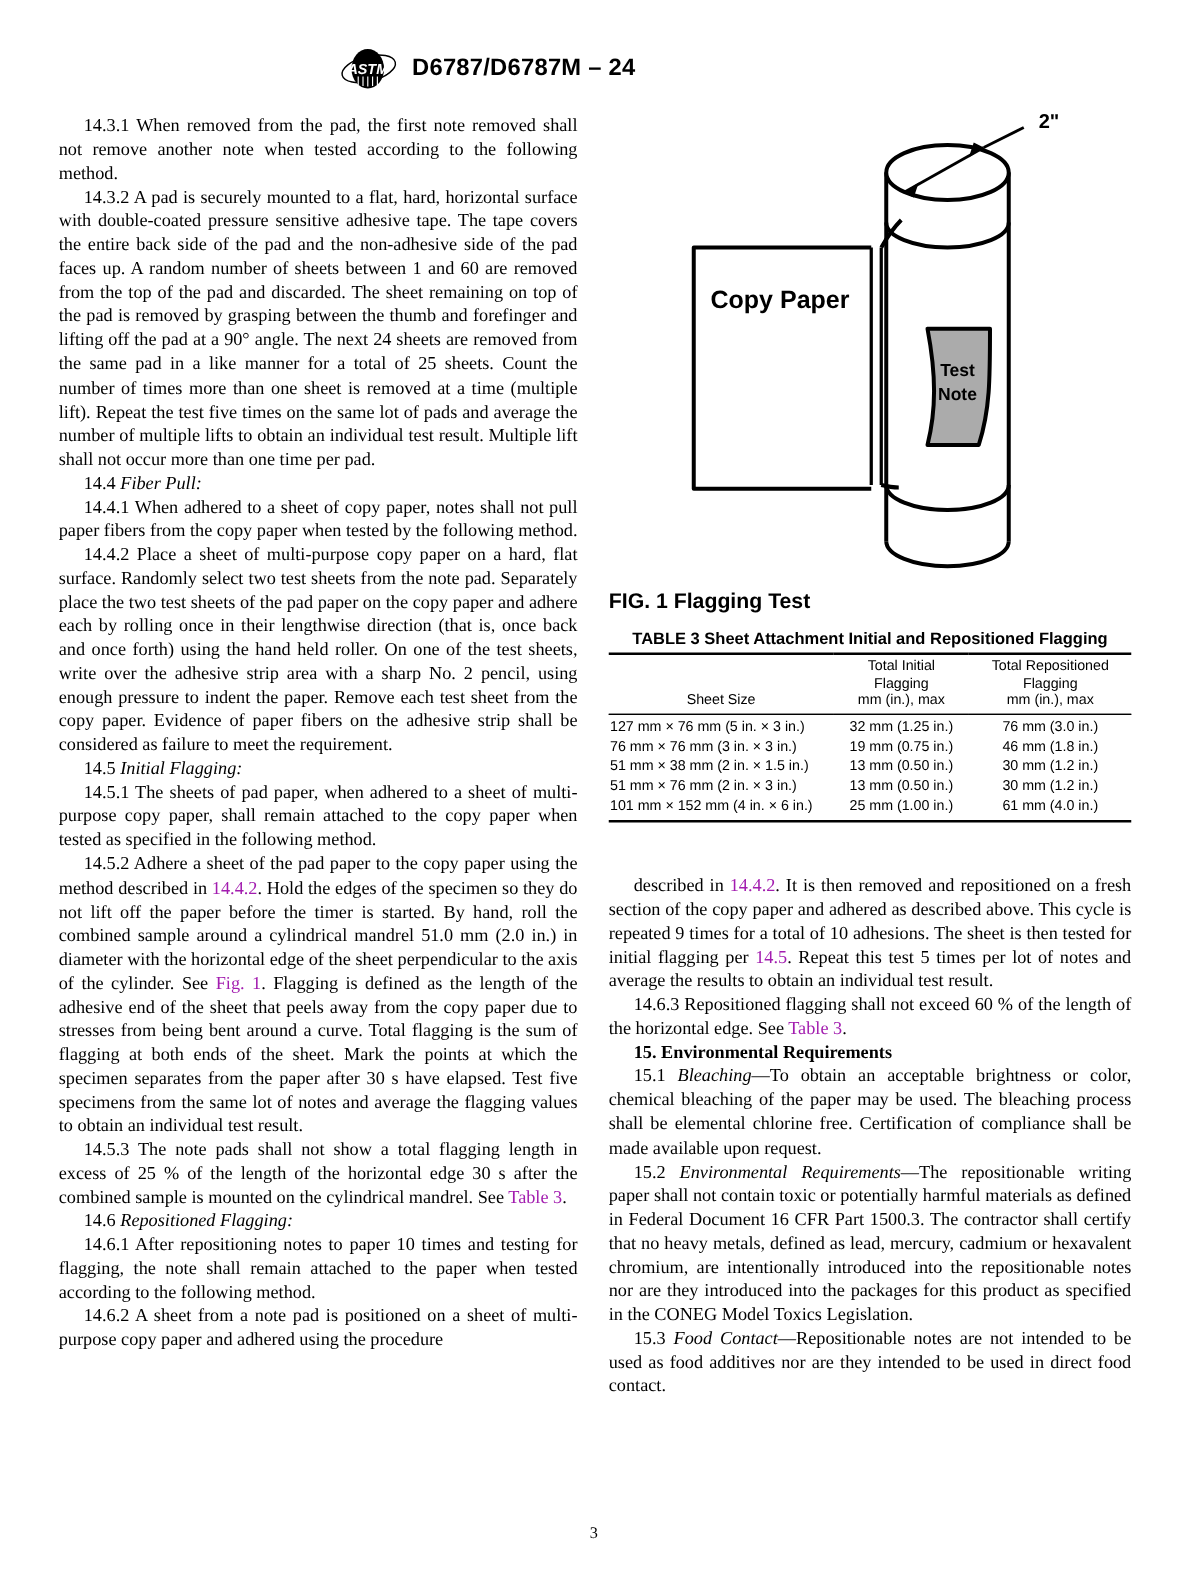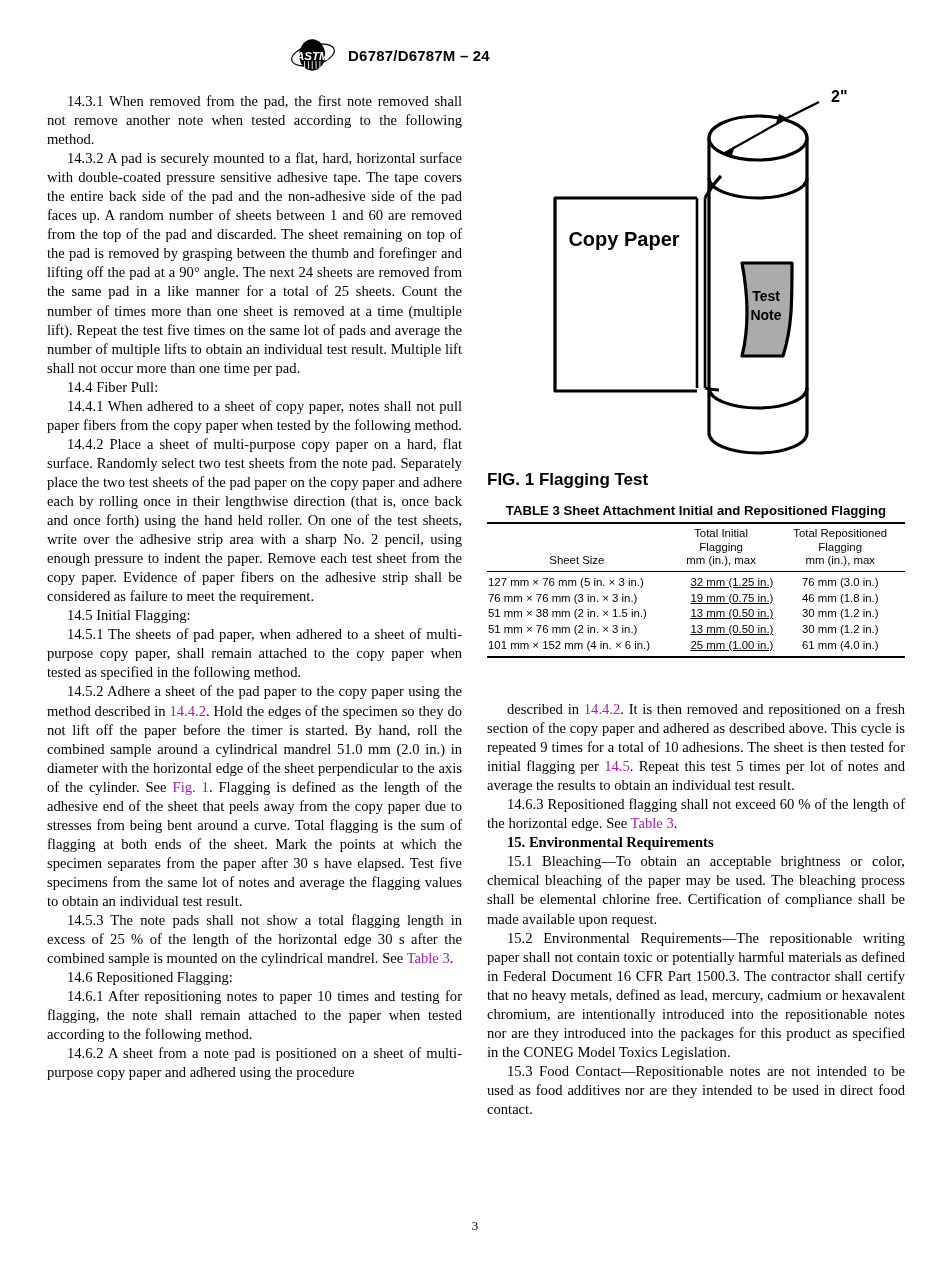--- a/index.html
+++ b/index.html
@@ -29,21 +29,21 @@
   }
   .astm-logo {
     width: 46px;
     height: 34px;
     flex: 0 0 auto;
     display: block;
   }
   .doc-designation {
     font-family: "Liberation Sans", "DejaVu Sans", sans-serif;
     font-weight: bold;
-    font-size: 15px;
+    font-size: 19px;
     letter-spacing: 0.2px;
     white-space: nowrap;
   }
 
   
   .col {
     position: absolute;
     width: 415px;
   }
   .col-left  { left: 47px;  top: 92px; }
@@ -62,21 +62,21 @@
   p.spaced { margin-top: 8px; }
 
   .sec-head {
     font-weight: bold;
     font-size: 15px;
     line-height: 19.05px;
     text-indent: 0;
     margin: 13px 0 5px 0;
     text-align: left;
   }
-  .it { }
+  .it { font-style: italic; }
   .xref { color: #a21caf; }
 
   
   .figure-block {
     position: absolute;
     left: 487px;
     top: 88px;
     width: 418px;
   }
   .fig-caption {
@@ -120,21 +120,21 @@
   table.astm-table thead tr.head-row th.c2 { width: 26%; }
   table.astm-table thead tr.head-row th.c3 { width: 31%; }
   table.astm-table tbody td {
     padding: 0.6px 2px;
     line-height: 14.6px;
     white-space: nowrap;
   }
   table.astm-table tbody tr:first-child td { padding-top: 3px; }
   table.astm-table tbody tr:last-child td { padding-bottom: 3px; }
   table.astm-table tbody td.c1 { text-align: left; padding-left: 1px; }
-  table.astm-table tbody td.c2 { text-align: right; text-decoration: underline; }
+  table.astm-table tbody td.c2 { text-align: center; }
   table.astm-table tbody td.c3 { text-align: center; }
   .table-bottom-rule {
     border-top: 2.2px solid #000;
     height: 0;
     font-size: 0;
     line-height: 0;
   }
 
   
   .page-number {

